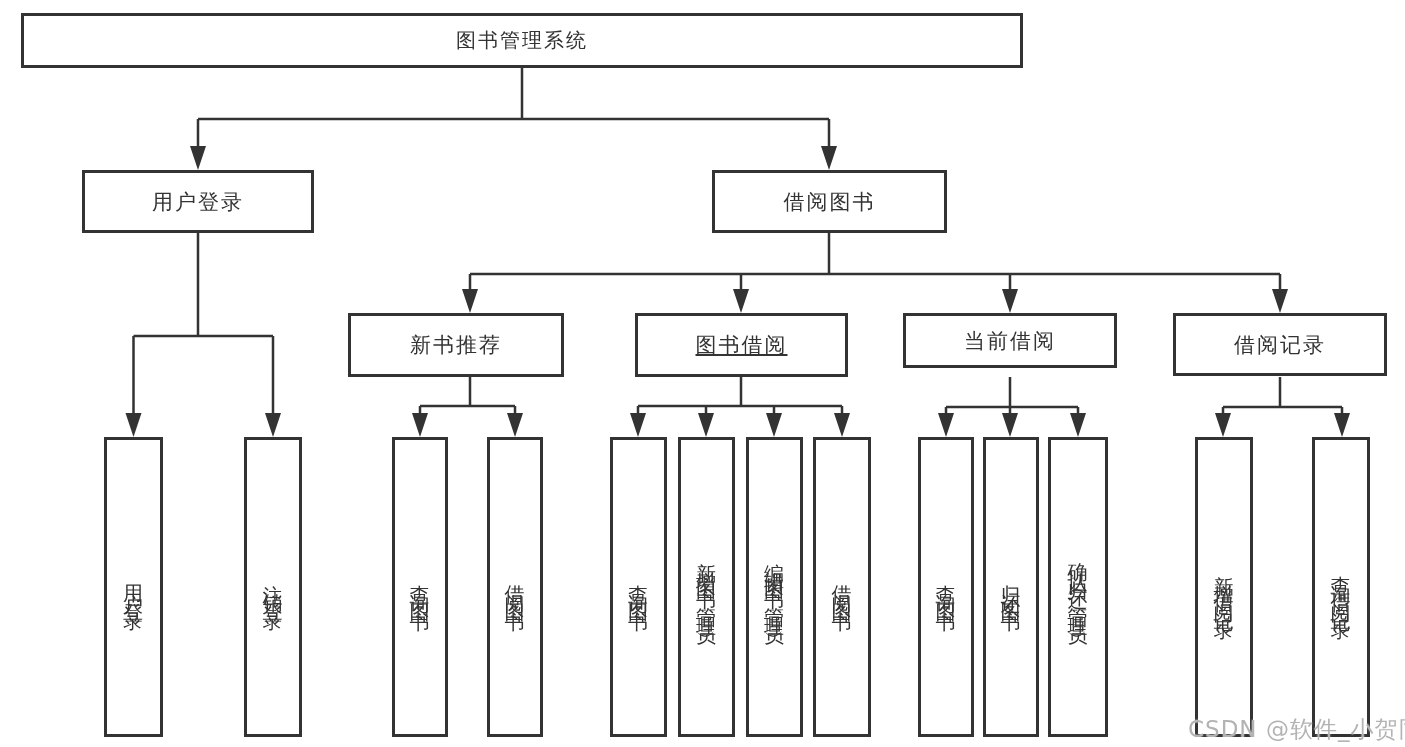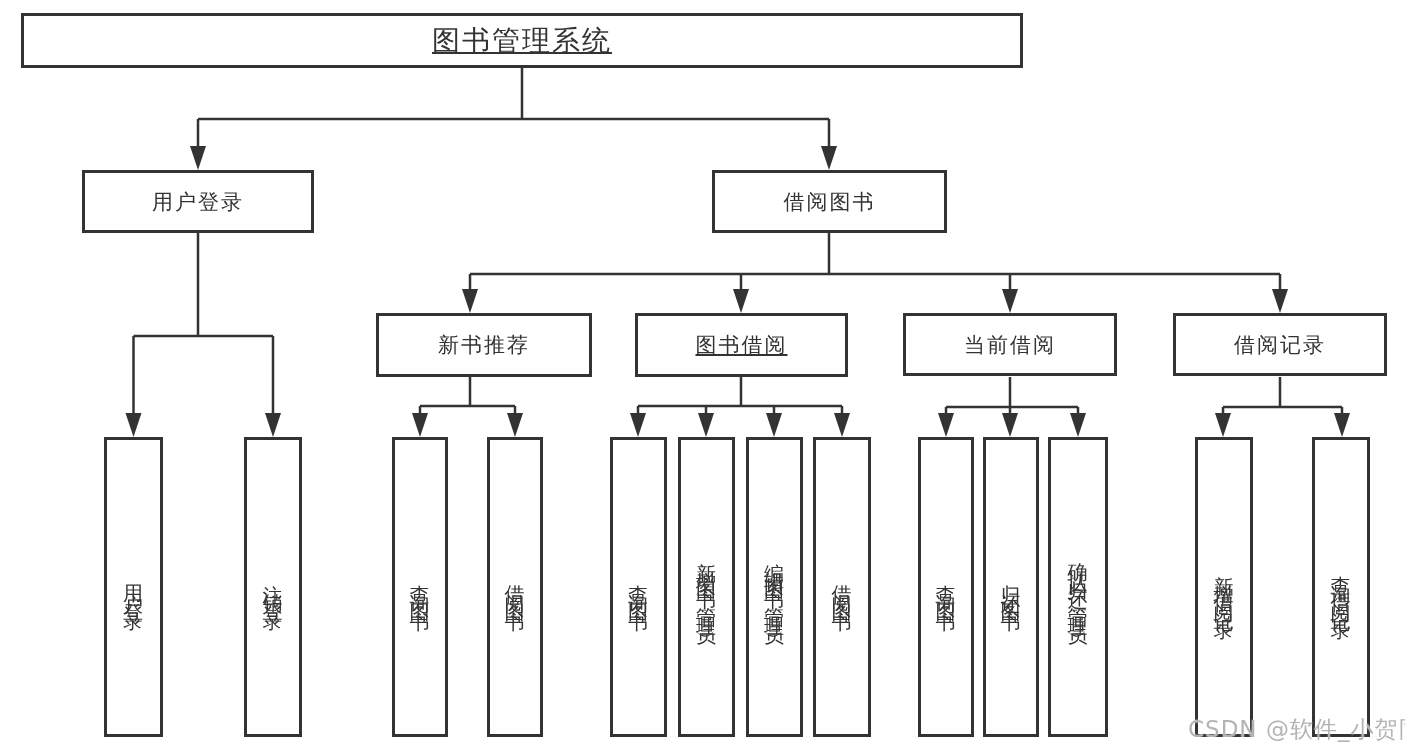--- a/index.html
+++ b/index.html
@@ -7,32 +7,32 @@
     position:relative;width:1405px;height:747px;background:#ffffff;overflow:hidden;
     font-family:"DejaVu Sans","Liberation Sans",sans-serif;color:#333333;
   }
   .connectors{position:absolute;left:0;top:0;z-index:1;}
   .box{
     position:absolute;box-sizing:border-box;border:3px solid #333333;background:#ffffff;
     display:flex;align-items:center;justify-content:center;z-index:2;
     font-size:21px;letter-spacing:2px;white-space:nowrap;
   }
   .hbox{font-size:21px;}
-  .rootbox{font-size:28px;text-decoration:underline;}
+  .rootbox{font-size:20px;}
   .vbox{
     writing-mode:vertical-lr;text-orientation:mixed;
     font-size:20px;letter-spacing:9px;line-height:1;white-space:nowrap;
   }
   
   #root            {left:21px;  top:13px;  width:1002px;height:55px;}
   #l2-user-login   {left:82px;  top:170px; width:232px; height:63px;}
   #l2-book-mgmt    {left:712px; top:170px; width:235px; height:63px;}
-  #l3-new-book     {left:376px; top:313px; width:216px; height:64px;}
+  #l3-new-book     {left:348px; top:313px; width:216px; height:64px;}
   #l3-book-borrow  {left:635px; top:313px; width:213px; height:64px;text-decoration:underline;}
-  #l3-current      {left:903px; top:313px; width:214px; height:63px;}
+  #l3-current      {left:903px; top:313px; width:214px; height:55px;}
   #l3-records      {left:1173px;top:313px; width:214px; height:63px;}
   #leaf-u1{left:104px; top:437px;width:59px;height:300px;}
   #leaf-u2{left:244px; top:437px;width:58px;height:300px;}
   #leaf-n1{left:392px; top:437px;width:56px;height:300px;}
   #leaf-n2{left:487px; top:437px;width:56px;height:300px;}
   #leaf-b1{left:610px; top:437px;width:57px;height:300px;}
   #leaf-b2{left:678px; top:437px;width:57px;height:300px;}
   #leaf-b3{left:746px; top:437px;width:57px;height:300px;}
   #leaf-b4{left:813px; top:437px;width:58px;height:300px;}
   #leaf-c1{left:918px; top:437px;width:56px;height:300px;}

